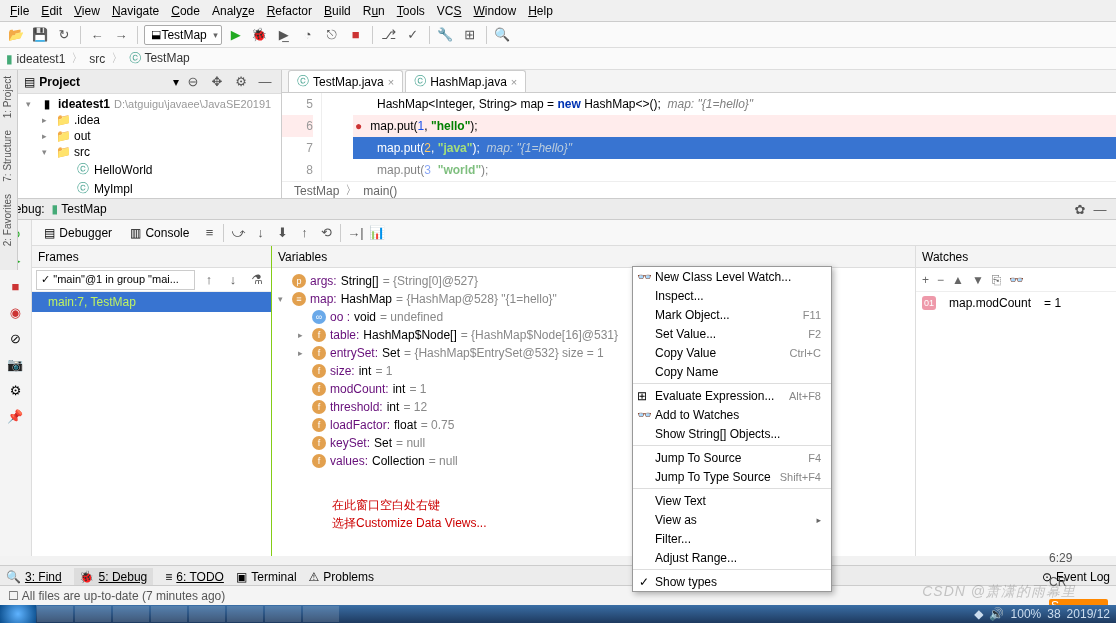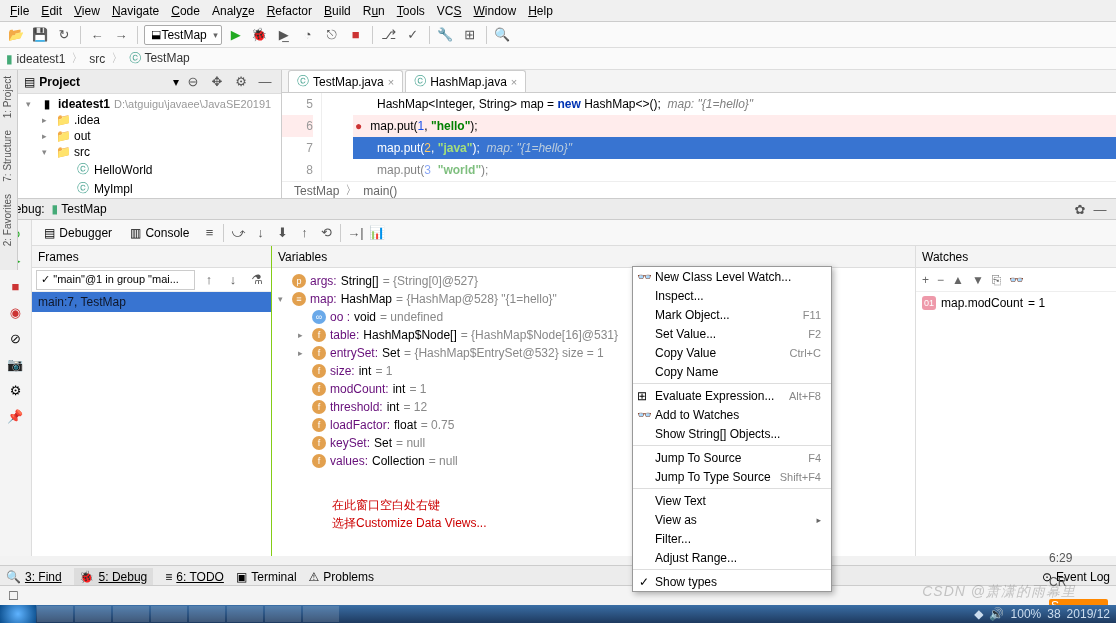--- a/index.html
+++ b/index.html
@@ -46,35 +46,35 @@
 .debug-header { height:22px; background:#ececec; border-top:1px solid #ccc; border-bottom:1px solid #ccc; display:flex; align-items:center; padding:0 6px; font-size:12px; }
 .debug-sub { height:26px; background:#f8f8f8; border-bottom:1px solid #ddd; display:flex; align-items:center; padding:0 4px; gap:2px; }
 .debug-sub .dtab { padding:2px 8px; display:flex; align-items:center; gap:4px; }
 .debug-body { display:flex; height:310px; background:#fff; }
 .debug-side { width:32px; background:#f4f4f4; border-right:1px solid #ddd; display:flex; flex-direction:column; align-items:center; padding-top:4px; gap:6px; }
 .debug-side .sbtn { width:20px; height:20px; display:flex; align-items:center; justify-content:center; font-size:13px; }
 .frames { width:240px; border-right:1px solid #84cc16; display:flex; flex-direction:column; }
 .panel-title { height:22px; background:#f4f4f4; border-bottom:1px solid #ddd; display:flex; align-items:center; padding:0 6px; font-size:12px; }
 .frames-combo { height:24px; display:flex; align-items:center; padding:0 4px; gap:4px; border-bottom:1px solid #eee; }
 .frames-combo .cb { flex:1; border:1px solid #ccc; height:20px; display:flex; align-items:center; padding:0 4px; font-size:11px; }
-.frame-item { background:#3874d1; color:#0f172a; padding:3px 6px; font-size:12px; }
+.frame-item { background:#3874d1; color:#bef264; padding:3px 16px; font-size:12px; }
 .variables { flex:1; border-right:1px solid #ddd; position:relative; }
 .var-tree { padding:4px 6px; font-size:12px; line-height:18px; }
 .var-tree .vn { display:flex; align-items:center; gap:4px; white-space:nowrap; }
 .var-tree .vn .arr { width:10px; color:#888; font-size:9px; }
 .var-tree .vn .chip { width:14px; height:14px; border-radius:50%; font-size:9px; display:inline-flex; align-items:center; justify-content:center; color:#fff; }
 .chip.p { background:#e2a04e; }
 .chip.f { background:#e2a04e; }
 .chip.oo { background:#6aa9e9; font-size:8px; }
 .var-tree .name { color:#660e7a; }
 .var-tree .gray { color:#888; }
 .annot { position:absolute; left:60px; top:250px; font-family:SimSun,"MS Mincho",serif; font-size:14px; color:#cc0000; line-height:18px; }
 .watches { width:200px; display:flex; flex-direction:column; }
 .watch-tb { height:24px; display:flex; align-items:center; gap:8px; padding:0 6px; color:#666; border-bottom:1px solid #eee; }
-.watch-item { padding:4px 6px; display:flex; gap:5px; font-size:12px; }
+.watch-item { padding:4px 6px; display:flex; gap:13px; font-size:12px; }
 .ctx-menu { position:absolute; left:632px; top:266px; width:200px; background:#fff; border:1px solid #999; box-shadow:2px 2px 6px rgba(0,0,0,.3); z-index:100; font-size:12px; }
 .ctx-menu .mi { height:19px; display:flex; align-items:center; padding:0 10px 0 22px; position:relative; }
 .ctx-menu .mi .sc { margin-left:auto; color:#888; font-size:11px; }
 .ctx-menu .mi .ck { position:absolute; left:6px; }
 .ctx-menu .mi .sub { margin-left:auto; font-size:9px; color:#666; }
 .ctx-menu hr { border:none; border-top:1px solid #ddd; margin:2px 0; }
 .bottom-tabs { position:absolute; bottom:36px; left:0; right:0; height:22px; background:#ececec; border-top:1px solid #ccc; display:flex; align-items:center; padding:0 6px; gap:12px; font-size:11px; }
 .bottom-tabs .bt { display:flex; align-items:center; gap:4px; }
 .statusbar { position:absolute; bottom:18px; left:0; right:0; height:20px; background:#f4f4f4; border-top:1px solid #ccc; display:flex; align-items:center; padding:0 8px; font-size:11px; color:#555; }
 .statusbar .r { margin-left:auto; display:flex; gap:10px;flex-direction:column; }
@@ -437,21 +437,21 @@
 <div class="bottom-tabs">
   <div class="bt">🔍 <u>3: Find</u></div>
   <div class="bt" style="background:#ddd;padding:2px 6px">🐞 <u>5: Debug</u></div>
   <div class="bt">≡ <u>6: TODO</u></div>
   <div class="bt">▣ <span>Terminal</span></div>
   <div class="bt">⚠ <span>Problems</span></div>
   <div class="bt" style="margin-left:auto">⊙ <span>Event Log</span></div>
 </div>
 
 <div class="statusbar">
-  <span>☐</span>&nbsp;
+  <span>☐</span>&nbsp;<span>All files are up-to-date (7 minutes ago)</span>
   <div class="r">
     <span>6:29</span>
     <span>CR</span>
     <span style="background:#f80;color:#fff;padding:0 2px;border-radius:2px">S</span>
     <span>英 , 🌐 简 :</span>
   </div>
 </div>
 
 <div class="watermark">CSDN @萧潇的雨幕里</div>
 

